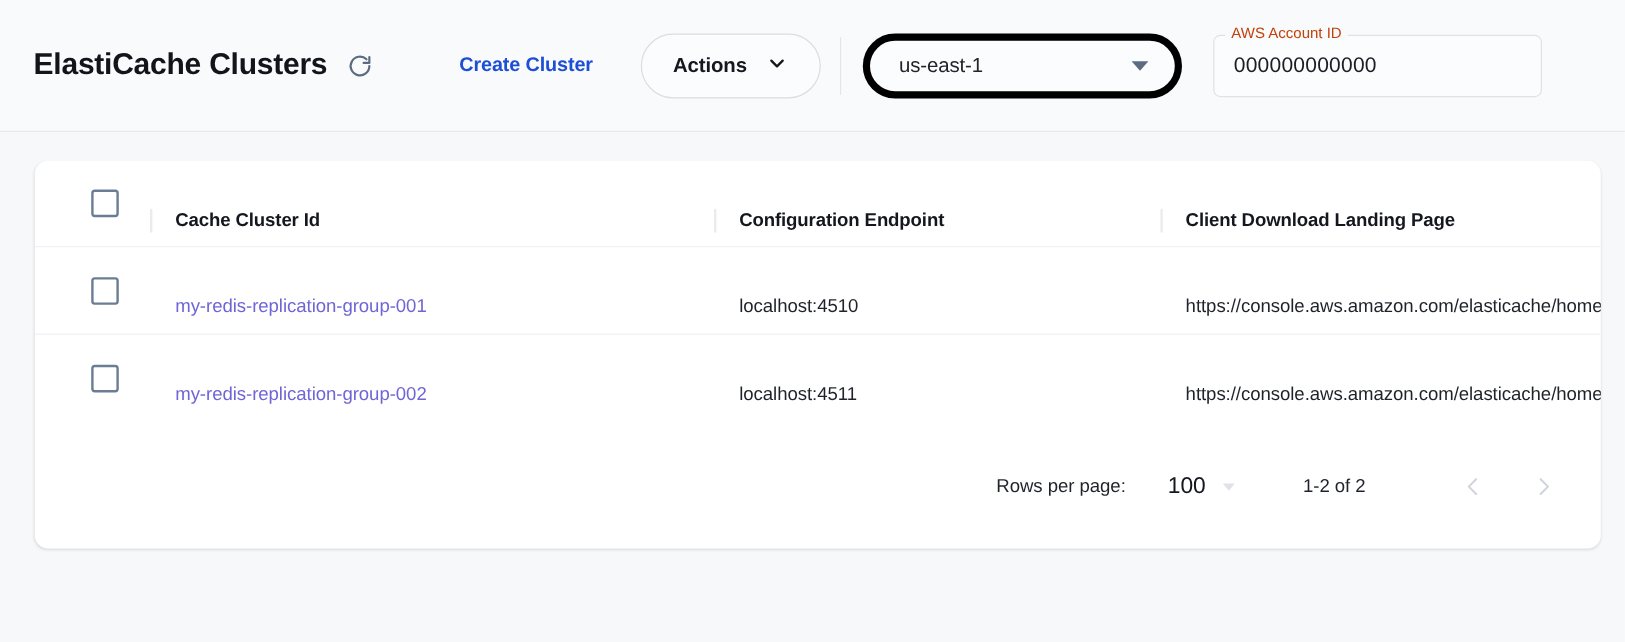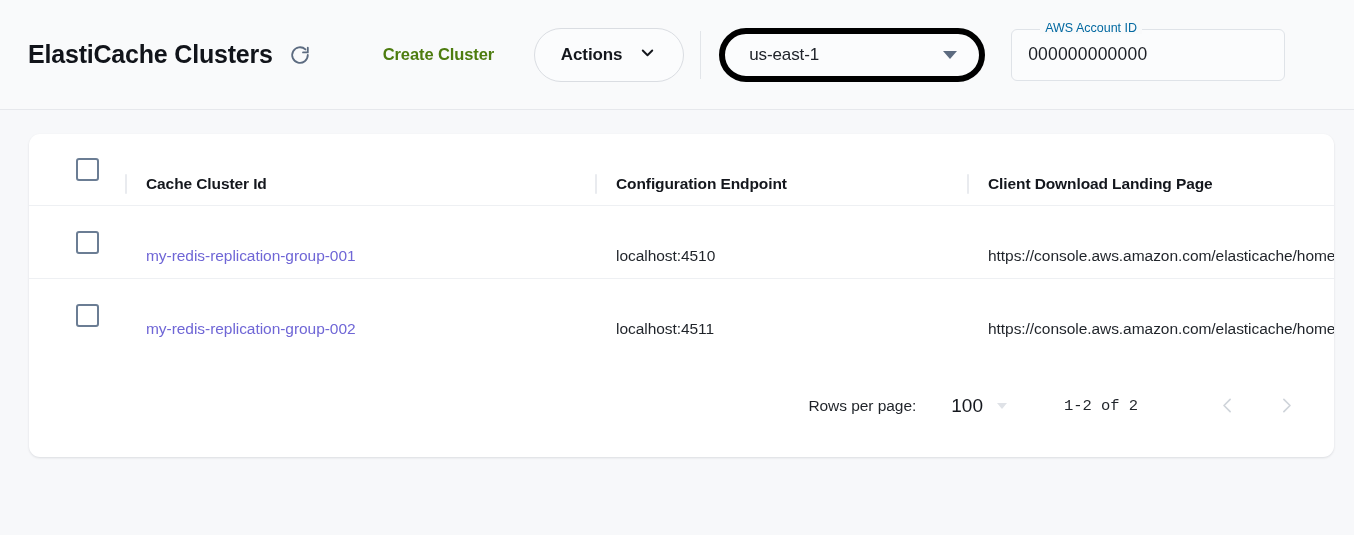--- a/index.html
+++ b/index.html
@@ -43,21 +43,21 @@
     border-radius: 50%;
     cursor: pointer;
     flex: 0 0 auto;
   }
   .refresh-btn svg { display: block; }
 
   .create-btn {
     margin-left: 60px;
     font-size: 16.5px;
     font-weight: bold;
-    color: #4d7c0f;
+    color: #1d4ed8;
     background: none;
     border: none;
     padding: 8px 6px;
     cursor: pointer;
     white-space: nowrap;
     font-family: inherit;
     letter-spacing: -0.1px;
   }
 
   .actions-btn {
@@ -122,25 +122,25 @@
     border: 1px solid #dfe3e8;
     border-radius: 6px;
     background: #fbfcfd;
     display: flex;
     align-items: center;
     padding: 0 16px;
   }
   .account-field .legend {
     position: absolute;
     top: -8px;
-    left: 28px;
+    left: 9px;
     padding: 0 5px;
     background: #f9fafb;
     font-size: 12.5px;
-    color: #0369a1;
+    color: #c2410c;
     line-height: 1;
   }
   .account-field .value {
     font-size: 17.5px;
     color: #1b1e24;
     letter-spacing: 0.2px;
   }
 
   
   .card {
@@ -250,21 +250,20 @@
     width: 0; height: 0;
     border-left: 5px solid transparent;
     border-right: 5px solid transparent;
     border-top: 6px solid #dfe2e7;
   }
   .range-label {
     font-size: 15.5px;
     color: #1f2329;
     margin-right: 52px;
     letter-spacing: -0.05px;
-    font-family: Liberation Mono, monospace;
   }
   .pg-btn {
     width: 44px;
     height: 44px;
     display: flex;
     align-items: center;
     justify-content: center;
     border-radius: 50%;
     cursor: pointer;
   }

